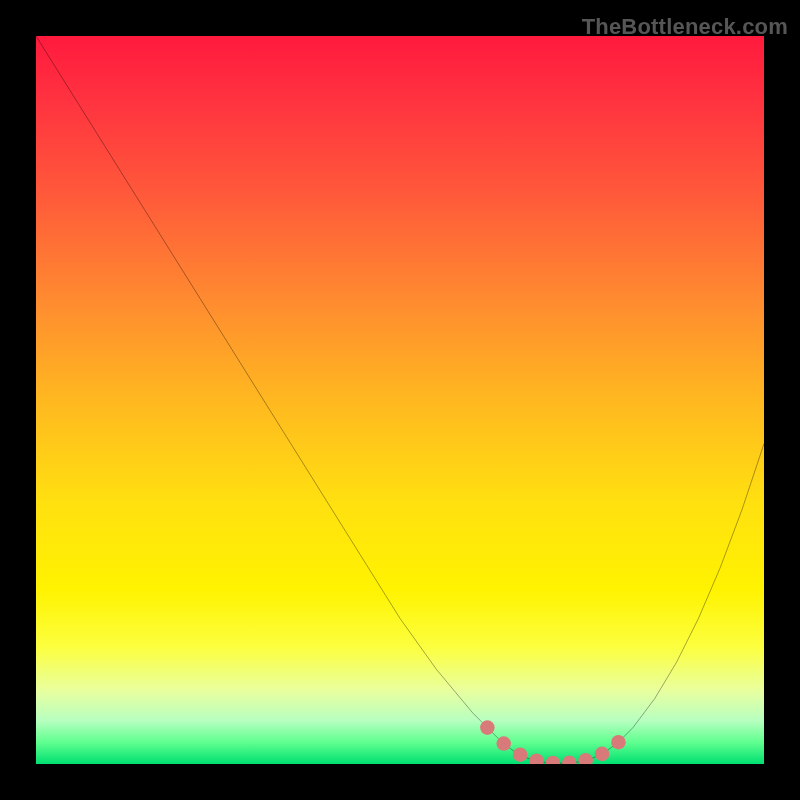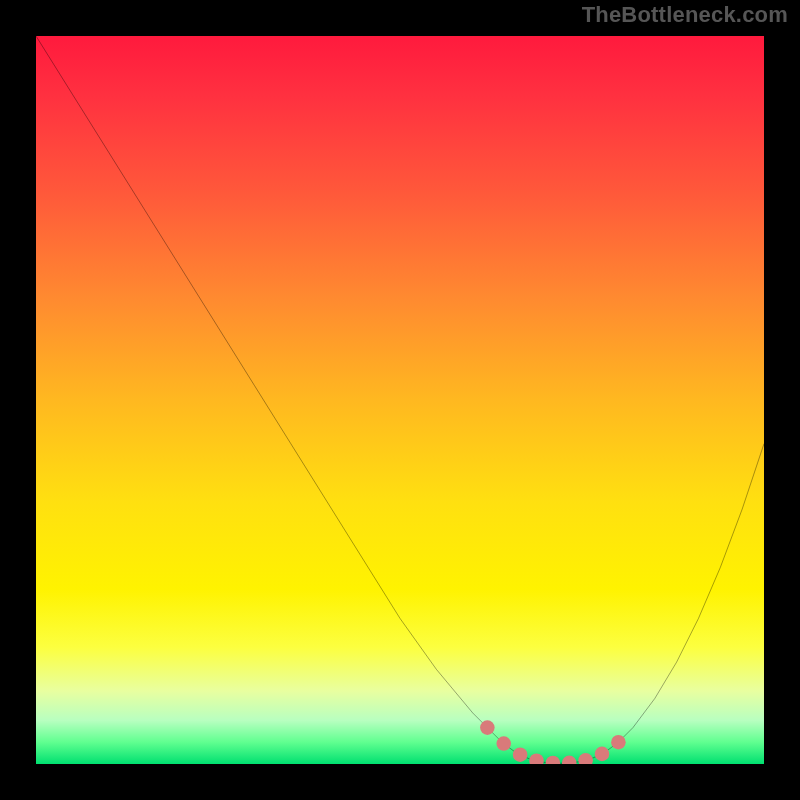--- a/index.html
+++ b/index.html
@@ -43,21 +43,21 @@
       #60ff90 97%,
       #00e070 100%
     );
   }
   .curve {
     position: absolute;
     inset: 0;
   }
   .attrib {
     position: absolute;
-    top: 2px;
+    top: 14px;
     right: 12px;
     font-family: Arial, Helvetica, sans-serif;
     font-size: 22px;
     font-weight: 600;
     color: #565656;
     letter-spacing: 0.2px;
   }
 </style>
 </head>
 <body>

